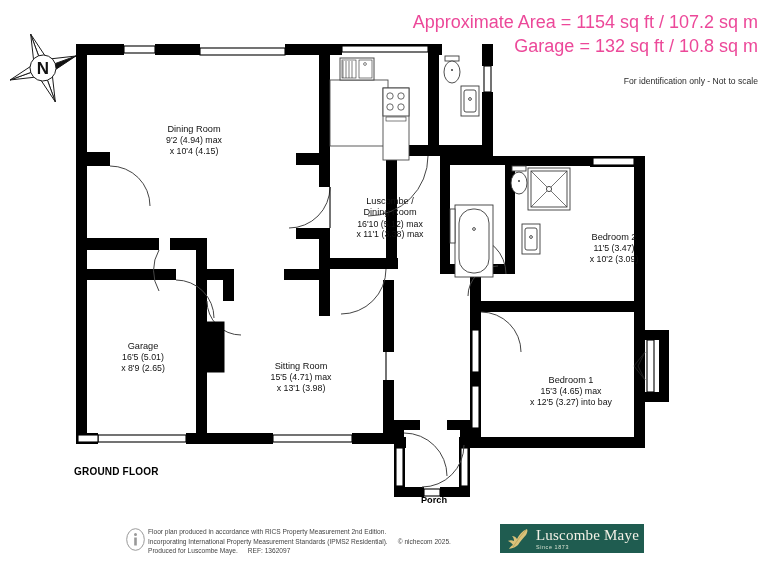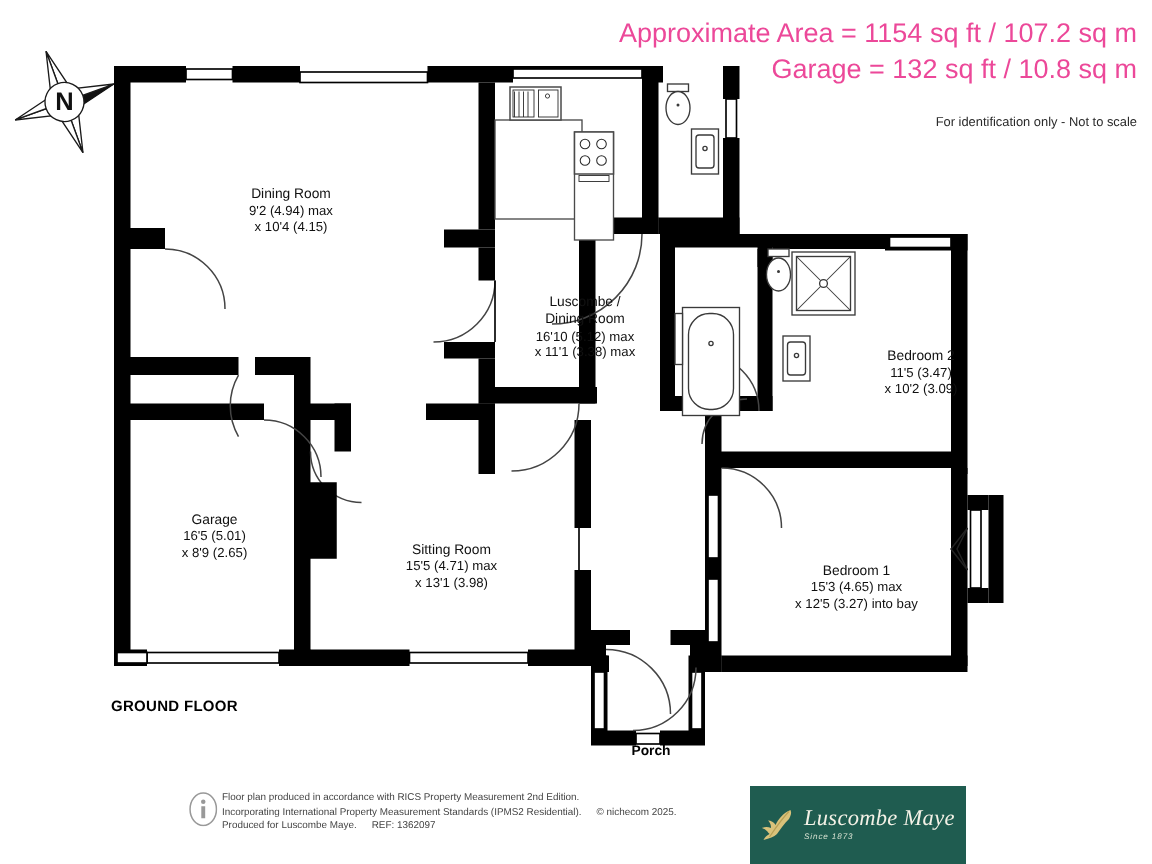--- a/index.html
+++ b/index.html
@@ -91,27 +91,26 @@
     left: 126px;
     top: 528px;
     width: 19px;
     height: 23px;
   }
   .logo {
     position: absolute;
     left: 500px;
     top: 524px;
     width: 144px;
-    height: 52px;
+    height: 29px;
     background: #1f5c50;
     display: flex;
     align-items: center;
     padding-left: 6px;
     box-sizing: border-box;
-    font-style: italic;
   }
   .logo .leaf { width: 26px; height: 26px; flex: 0 0 26px; }
   .logo .ltext { margin-left: 4px; }
   .logo .lname {
     font-size: 15px;
     color: #f3f1e6;
     font-family: "Liberation Serif", serif;
     letter-spacing: 0.2px;
     line-height: 1;
   }

